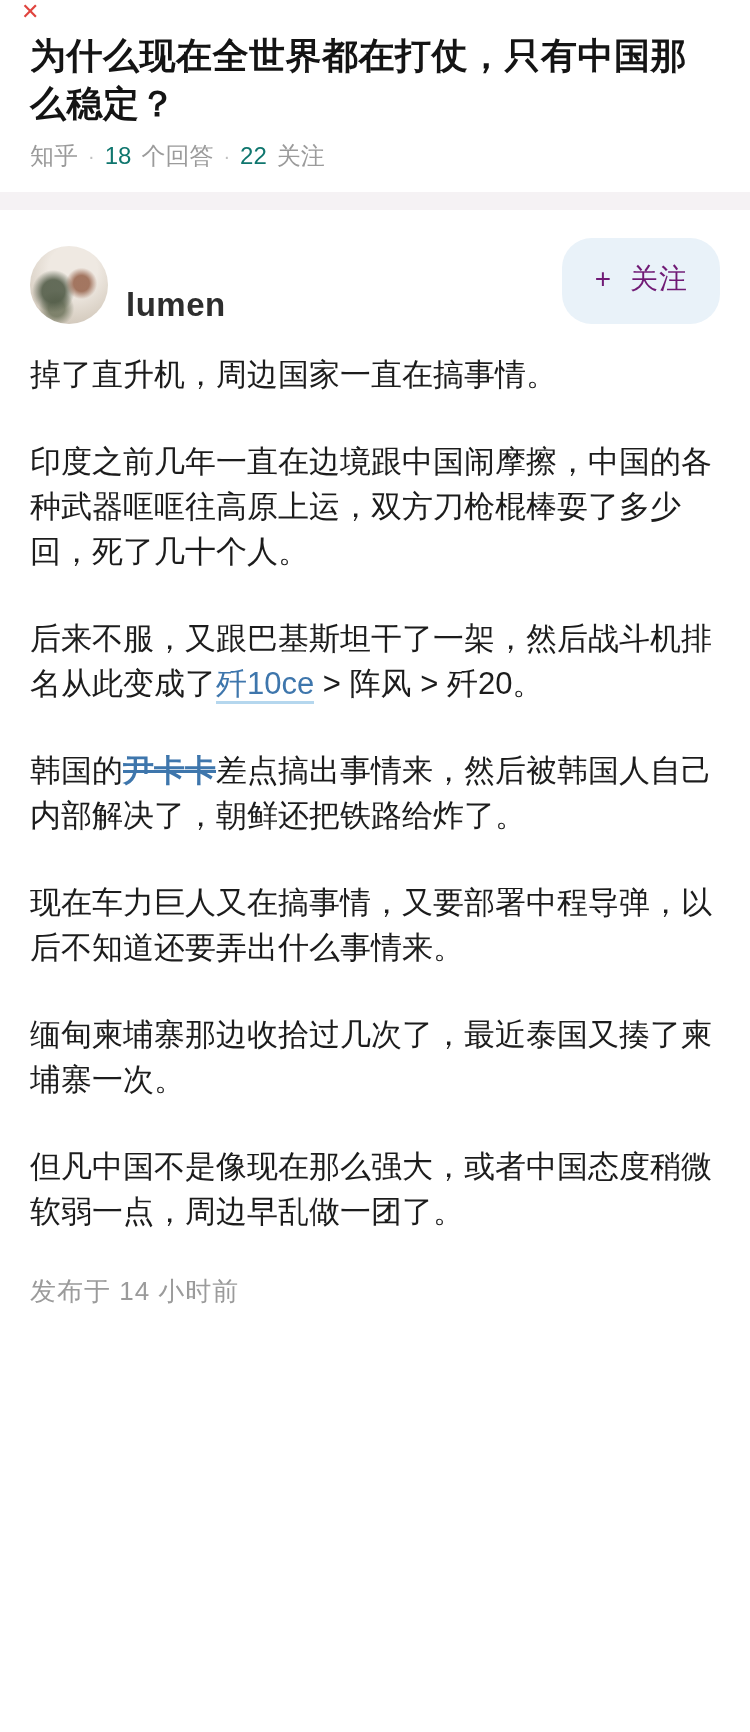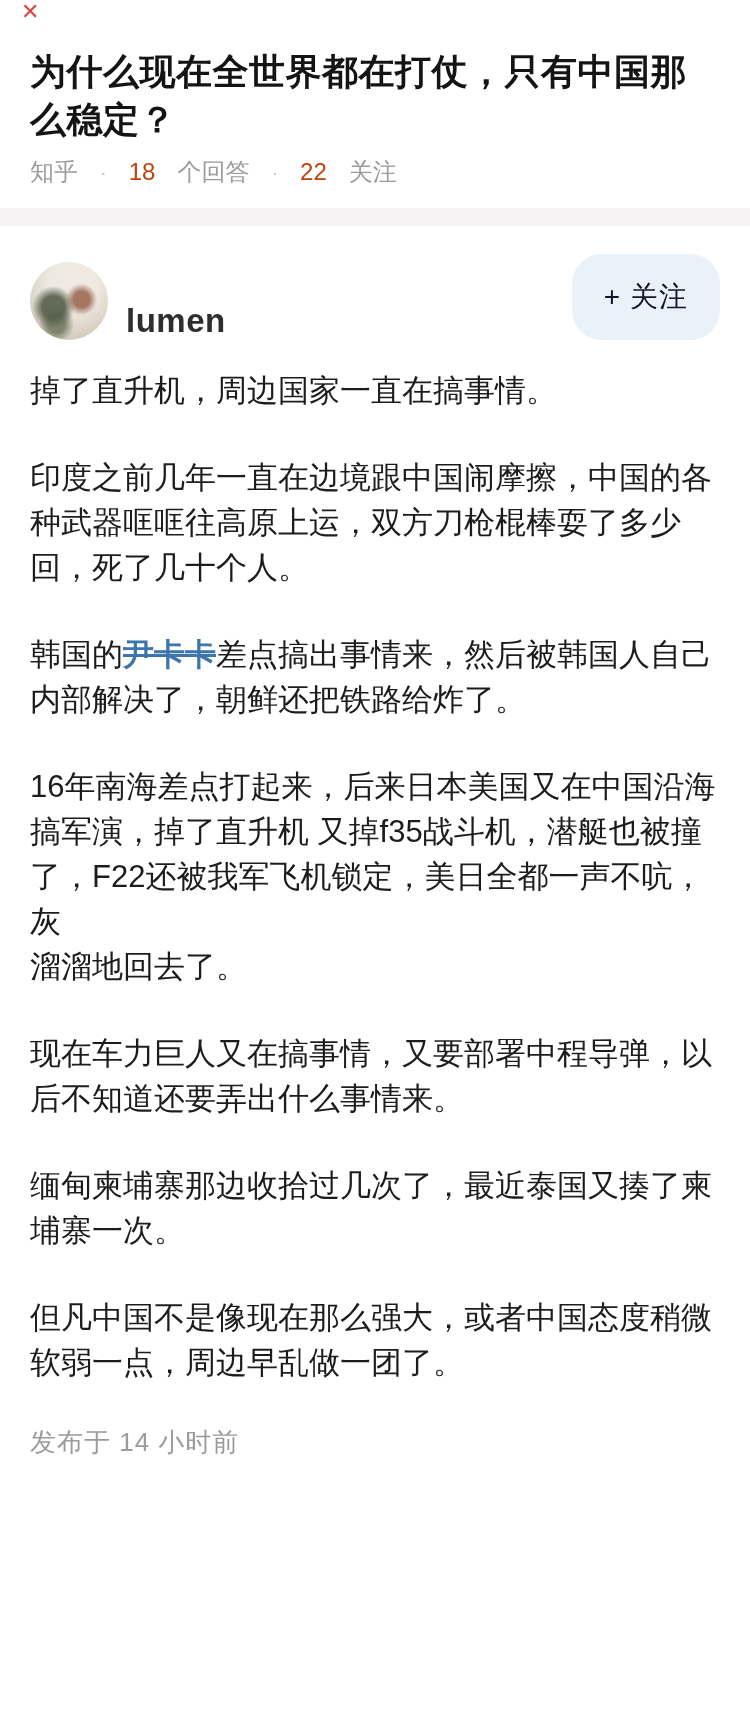--- a/index.html
+++ b/index.html
@@ -12,30 +12,30 @@
   .page { width:750px; position:relative; }
 
   
   .close-x {
     position:absolute; left:21px; top:1px;
     font-size:22px; line-height:22px; font-weight:700;
     color:#e0443e; cursor:pointer; z-index:5;
   }
 
   
-  .q-header { padding:48px 30px 22px; background:#ffffff; }
+  .q-header { padding:32px 30px 22px; background:#ffffff; }
   .q-title {
     font-size:36px; line-height:48px; font-weight:700;
     color:#141414; letter-spacing:0.5px;
   }
   .q-meta {
     margin-top:14px; font-size:24px; line-height:28px;
-    color:#9b9b9b; display:flex; align-items:center; gap:22px;
+    color:#9b9b9b; display:flex; align-items:center; gap:10px;
   }
-  .q-meta .num { color:#c2410c; }
+  .q-meta .num { color:#0f766e; }
   .q-meta .dot { color:#c0c0c0; font-size:20px; }
 
   
   .band { height:18px; background:#f5f2f4; }
 
   
   .card {
     background:#ffffff; border-radius:16px 16px 0 0;
     margin-top:-0px; padding:28px 30px 34px; position:relative;
   }
@@ -47,24 +47,24 @@
       radial-gradient(circle at 30% 58%, rgba(84,94,74,.9) 0 16%, rgba(84,94,74,0) 30%),
       radial-gradient(circle at 34% 80%, rgba(96,104,78,.75) 0 10%, rgba(96,104,78,0) 22%),
       radial-gradient(circle at 55% 30%, #efe9e2 0 35%, #d9d0c4 70%, #c6bcae 100%);
     flex:0 0 78px; cursor:pointer;
   }
   .author {
     margin-left:18px; font-size:33px; font-weight:600; color:#2e2e2e;
     letter-spacing:0.5px; cursor:pointer;
   }
   .follow-btn {
-    margin-left:auto; background:#e9f2f9; color:#0f172a;
+    margin-left:auto; background:#e9f2f9; color:#701a75;
     font-size:28px; line-height:28px; padding:29px 32px;
     border:none; border-radius:30px; cursor:pointer;
-    font-family:Liberation Sans, sans-serif; letter-spacing:1px;
+    font-family:Liberation Mono, monospace; letter-spacing:1px;
   }
 
   
   .answer-body { margin-top:28px; }
   .para {
     font-size:31px; line-height:45px; color:#1c1c1c;
     white-space:pre-line; letter-spacing:0px;
     margin-bottom:42px; font-weight:500;
   }
   .para:last-child { margin-bottom:8px; }
@@ -108,26 +108,24 @@
       <div class="avatar"></div>
       <div class="author">lumen</div>
       <button class="follow-btn">+ 关注</button>
     </div>
 
     <div class="answer-body">
         <p class="para"><span>掉了直升机，周边国家一直在搞事情。</span></p>
         <p class="para"><span>印度之前几年一直在边境跟中国闹摩擦，中国的各
 种武器哐哐往高原上运，双方刀枪棍棒耍了多少
 回，死了几十个人。</span></p>
+        <p class="para"><span>后来不服，又跟巴基斯坦干了一架，然后战斗机排
+名从此变成了</span><span class="seg-link">歼10ce</span><span> &gt; 阵风 &gt; 歼20。</span></p>
         <p class="para"><span>韩国的</span><span class="seg-link-strike">尹卡卡</span><span>差点搞出事情来，然后被韩国人自己
 内部解决了，朝鲜还把铁路给炸了。</span></p>
-        <p class="para"><span>16年南海差点打起来，后来日本美国又在中国沿海
-搞军演，掉了直升机 又掉f35战斗机，潜艇也被撞
-了，F22还被我军飞机锁定，美日全都一声不吭，灰
-溜溜地回去了。</span></p>
         <p class="para"><span>现在车力巨人又在搞事情，又要部署中程导弹，以
 后不知道还要弄出什么事情来。</span></p>
         <p class="para"><span>缅甸柬埔寨那边收拾过几次了，最近泰国又揍了柬
 埔寨一次。</span></p>
         <p class="para"><span>但凡中国不是像现在那么强大，或者中国态度稍微
 软弱一点，周边早乱做一团了。</span></p>
       </div>
 
     <div class="answer-footer">发布于 14 小时前</div>
 

